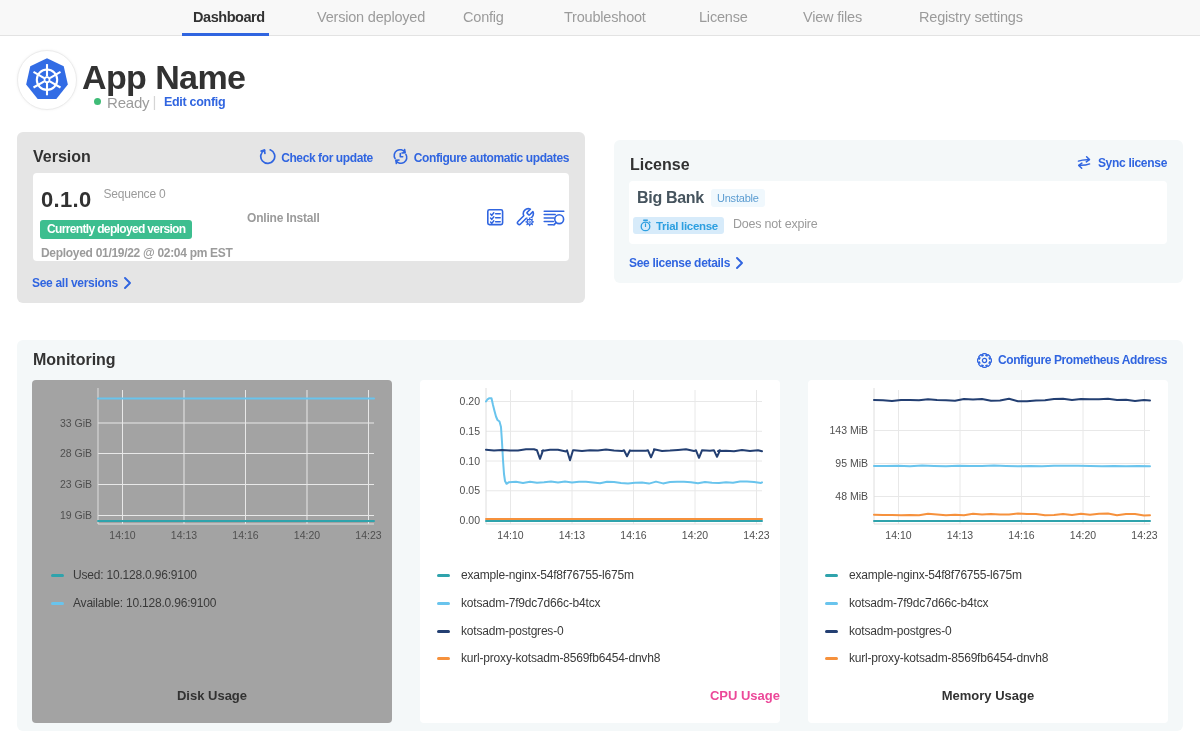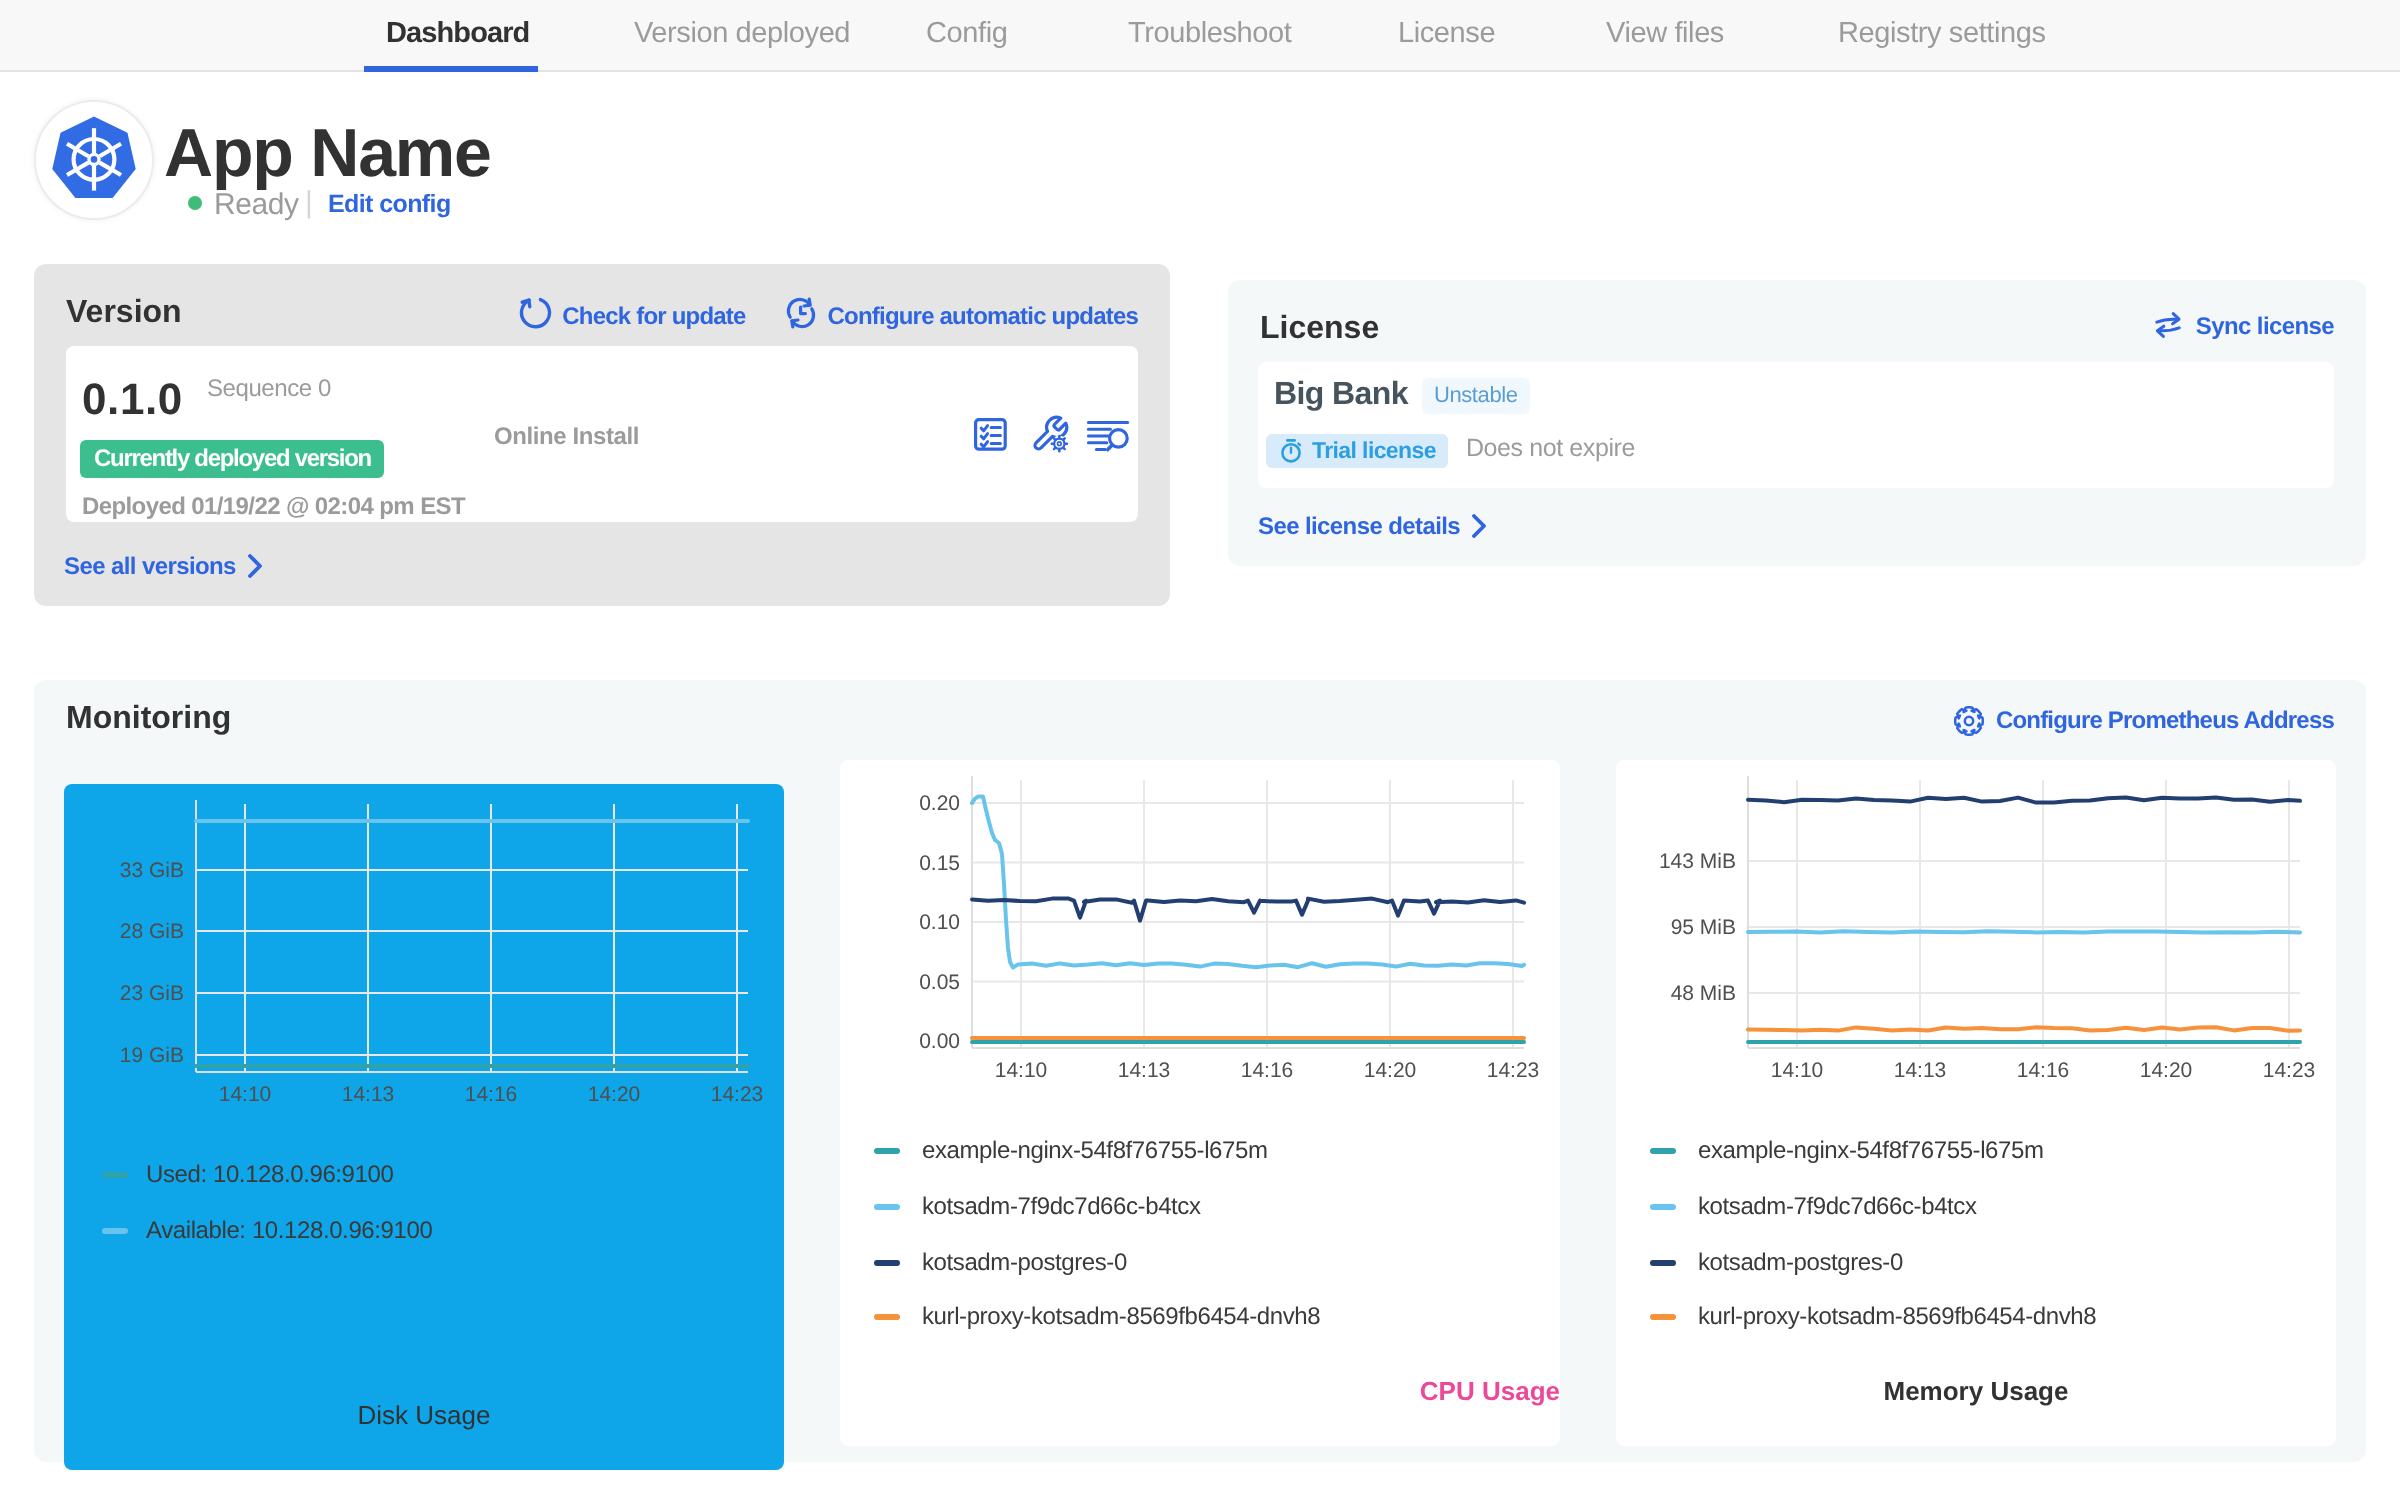--- a/index.html
+++ b/index.html
@@ -148,21 +148,21 @@
 <div class="abs" style="left:17px;top:340px;width:1166px;height:391px;background:#f4f8f9;border-radius:6px">
   <div class="abs" style="left:16px;top:10.5px;font-size:16px;font-weight:bold;color:#323232">Monitoring</div>
   <div class="abs" style="right:16px;top:13px;display:flex;align-items:flex-start;gap:6px">
     <svg width="15" height="15" viewBox="0 0 15 15">
         <path d="M5.83 0.80 A6.9 6.9 0 0 1 9.17 0.80 L10.23 2.96 A5.3 5.3 0 0 1 8.78 2.36 L11.05 1.59 A6.9 6.9 0 0 1 13.41 3.95 L12.64 6.22 A5.3 5.3 0 0 1 12.04 4.77 L14.20 5.83 A6.9 6.9 0 0 1 14.20 9.17 L12.04 10.23 A5.3 5.3 0 0 1 12.64 8.78 L13.41 11.05 A6.9 6.9 0 0 1 11.05 13.41 L8.78 12.64 A5.3 5.3 0 0 1 10.23 12.04 L9.17 14.20 A6.9 6.9 0 0 1 5.83 14.20 L4.77 12.04 A5.3 5.3 0 0 1 6.22 12.64 L3.95 13.41 A6.9 6.9 0 0 1 1.59 11.05 L2.36 8.78 A5.3 5.3 0 0 1 2.96 10.23 L0.80 9.17 A6.9 6.9 0 0 1 0.80 5.83 L2.96 4.77 A5.3 5.3 0 0 1 2.36 6.22 L1.59 3.95 A6.9 6.9 0 0 1 3.95 1.59 L6.22 2.36 A5.3 5.3 0 0 1 4.77 2.96 Z" fill="none" stroke="#3065e0" stroke-width="1.25" stroke-linejoin="round"></path>
         <circle cx="7.5" cy="7.5" r="2.1" fill="none" stroke="#3065e0" stroke-width="1.25"></circle>
       </svg>
       <span style="font-size:12px;font-weight:bold;color:#3065e0;letter-spacing:-0.4px">Configure Prometheus Address</span>
   </div>
 
-  <div class="abs" style="left:15px;top:52px;width:360px;height:343px;background:#0ea5e9;border-radius:4px">
+  <div class="abs" style="left:15px;top:40px;width:360px;height:343px;background:#a3a3a3;border-radius:4px">
     <svg width="360" height="166" viewBox="0 0 360 166" style="position:absolute;left:0;top:0">
         <line x1="66" y1="43" x2="342" y2="43" stroke="#e8e8e8" stroke-width="1"></line>
         <line x1="66" y1="73.5" x2="342" y2="73.5" stroke="#e8e8e8" stroke-width="1"></line>
         <line x1="66" y1="104.5" x2="342" y2="104.5" stroke="#e8e8e8" stroke-width="1"></line>
         <line x1="66" y1="135.5" x2="342" y2="135.5" stroke="#e8e8e8" stroke-width="1"></line>
         <line x1="90.5" y1="10" x2="90.5" y2="144" stroke="#e8e8e8" stroke-width="1"></line>
         <line x1="152" y1="10" x2="152" y2="144" stroke="#e8e8e8" stroke-width="1"></line>
         <line x1="213.5" y1="10" x2="213.5" y2="144" stroke="#e8e8e8" stroke-width="1"></line>
         <line x1="275" y1="10" x2="275" y2="144" stroke="#e8e8e8" stroke-width="1"></line>
         <line x1="336.5" y1="10" x2="336.5" y2="144" stroke="#e8e8e8" stroke-width="1"></line>
@@ -177,21 +177,21 @@
         <text x="90.5" y="158.5" font-size="10.5" fill="#4f4f4f" text-anchor="middle" font-family="Liberation Sans, sans-serif">14:10</text>
         <text x="152" y="158.5" font-size="10.5" fill="#4f4f4f" text-anchor="middle" font-family="Liberation Sans, sans-serif">14:13</text>
         <text x="213.5" y="158.5" font-size="10.5" fill="#4f4f4f" text-anchor="middle" font-family="Liberation Sans, sans-serif">14:16</text>
         <text x="275" y="158.5" font-size="10.5" fill="#4f4f4f" text-anchor="middle" font-family="Liberation Sans, sans-serif">14:20</text>
         <text x="336.5" y="158.5" font-size="10.5" fill="#4f4f4f" text-anchor="middle" font-family="Liberation Sans, sans-serif">14:23</text>
       </svg>
     <div style="position:absolute;left:19px;top:194px;width:13px;height:3px;border-radius:2px;background:#2fa3ac"></div>
       <div style="position:absolute;left:41px;top:188px;font-size:12px;color:#3a3a3a;letter-spacing:-0.2px">Used: 10.128.0.96:9100</div>
       <div style="position:absolute;left:19px;top:221.5px;width:13px;height:3px;border-radius:2px;background:#69c4ed"></div>
       <div style="position:absolute;left:41px;top:215.5px;font-size:12px;color:#3a3a3a;letter-spacing:-0.2px">Available: 10.128.0.96:9100</div>
-    <div class="abs" style="left:0;top:307.5px;width:360px;text-align:center;font-size:13px;font-weight:normal;color:#323232">Disk Usage</div>
+    <div class="abs" style="left:0;top:307.5px;width:360px;text-align:center;font-size:13px;font-weight:bold;color:#323232">Disk Usage</div>
   </div>
 
   <div class="abs" style="left:403px;top:40px;width:360px;height:343px;background:#fff;border-radius:4px">
     <svg width="360" height="166" viewBox="0 0 360 166" style="position:absolute;left:0;top:0">
         <line x1="66" y1="21.5" x2="342" y2="21.5" stroke="#e8e8e8" stroke-width="1"></line>
         <line x1="66" y1="51.25" x2="342" y2="51.25" stroke="#e8e8e8" stroke-width="1"></line>
         <line x1="66" y1="81" x2="342" y2="81" stroke="#e8e8e8" stroke-width="1"></line>
         <line x1="66" y1="110.75" x2="342" y2="110.75" stroke="#e8e8e8" stroke-width="1"></line>
         <line x1="66" y1="140.5" x2="342" y2="140.5" stroke="#e8e8e8" stroke-width="1"></line>
         <line x1="90.5" y1="10" x2="90.5" y2="144" stroke="#e8e8e8" stroke-width="1"></line>

